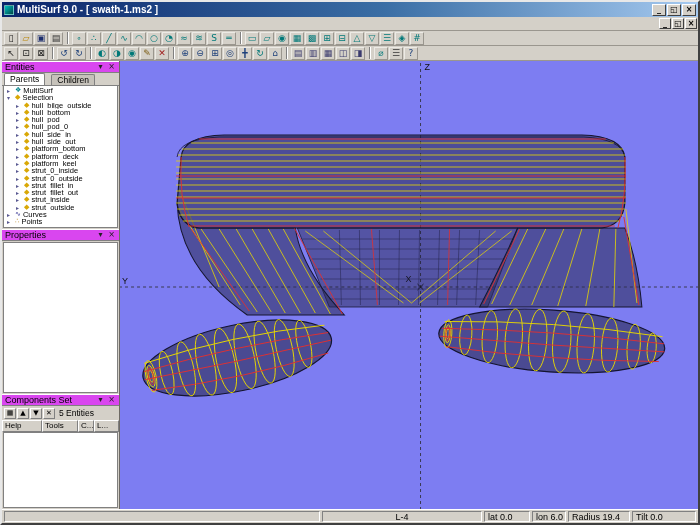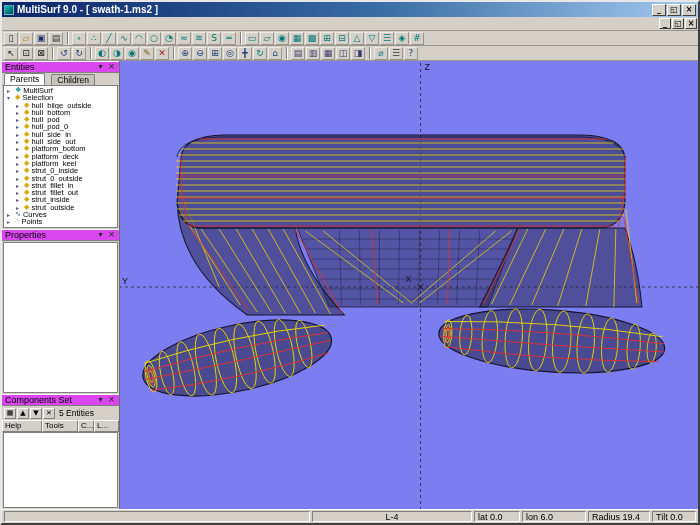--- a/index.html
+++ b/index.html
@@ -45,23 +45,23 @@
   .sel-col:nth-child(3){width:16px}
   .sel-col:nth-child(4){flex:1}
   .sel-body{flex:1;background:#fff;border:1px solid #808080;margin:0 1px 1px;min-height:0}
   .viewport{flex:1;position:relative;overflow:hidden;min-width:0}
   .viewport svg{display:block;width:100%;height:100%}
   .statusbar{height:14px;flex:none;display:flex;align-items:center;gap:2px;padding:1px 2px;font-size:9px;background:#d4d0c8;border-top:1px solid #fff}
   .status-field{height:11px;line-height:10px;border:1px solid;border-color:#808080 #fff #fff #808080;padding:0 3px;white-space:nowrap;overflow:hidden}
   .status-field:first-child{flex:1}
   .status-field[data-name="status-l"]{width:160px;text-align:center}
   .status-field[data-name="status-lat"]{width:46px}
-  .status-field[data-name="status-lon"]{width:64px}
+  .status-field[data-name="status-lon"]{width:34px}
   .status-field[data-name="status-radius"]{width:62px}
-  .status-field[data-name="status-tilt"]{width:44px}
+  .status-field[data-name="status-tilt"]{width:64px}
 </style>
 </head>
 <body>
 
 <div class="app" data-name="app-window">
 
   <div class="titlebar" data-name="titlebar">
     <span class="app-icon" data-name="app-icon"></span>
     <span class="title-text" data-name="window-title">MultiSurf 9.0 - [ swath-1.ms2 ]</span>
     <span style="display:flex" data-name="window-controls">

